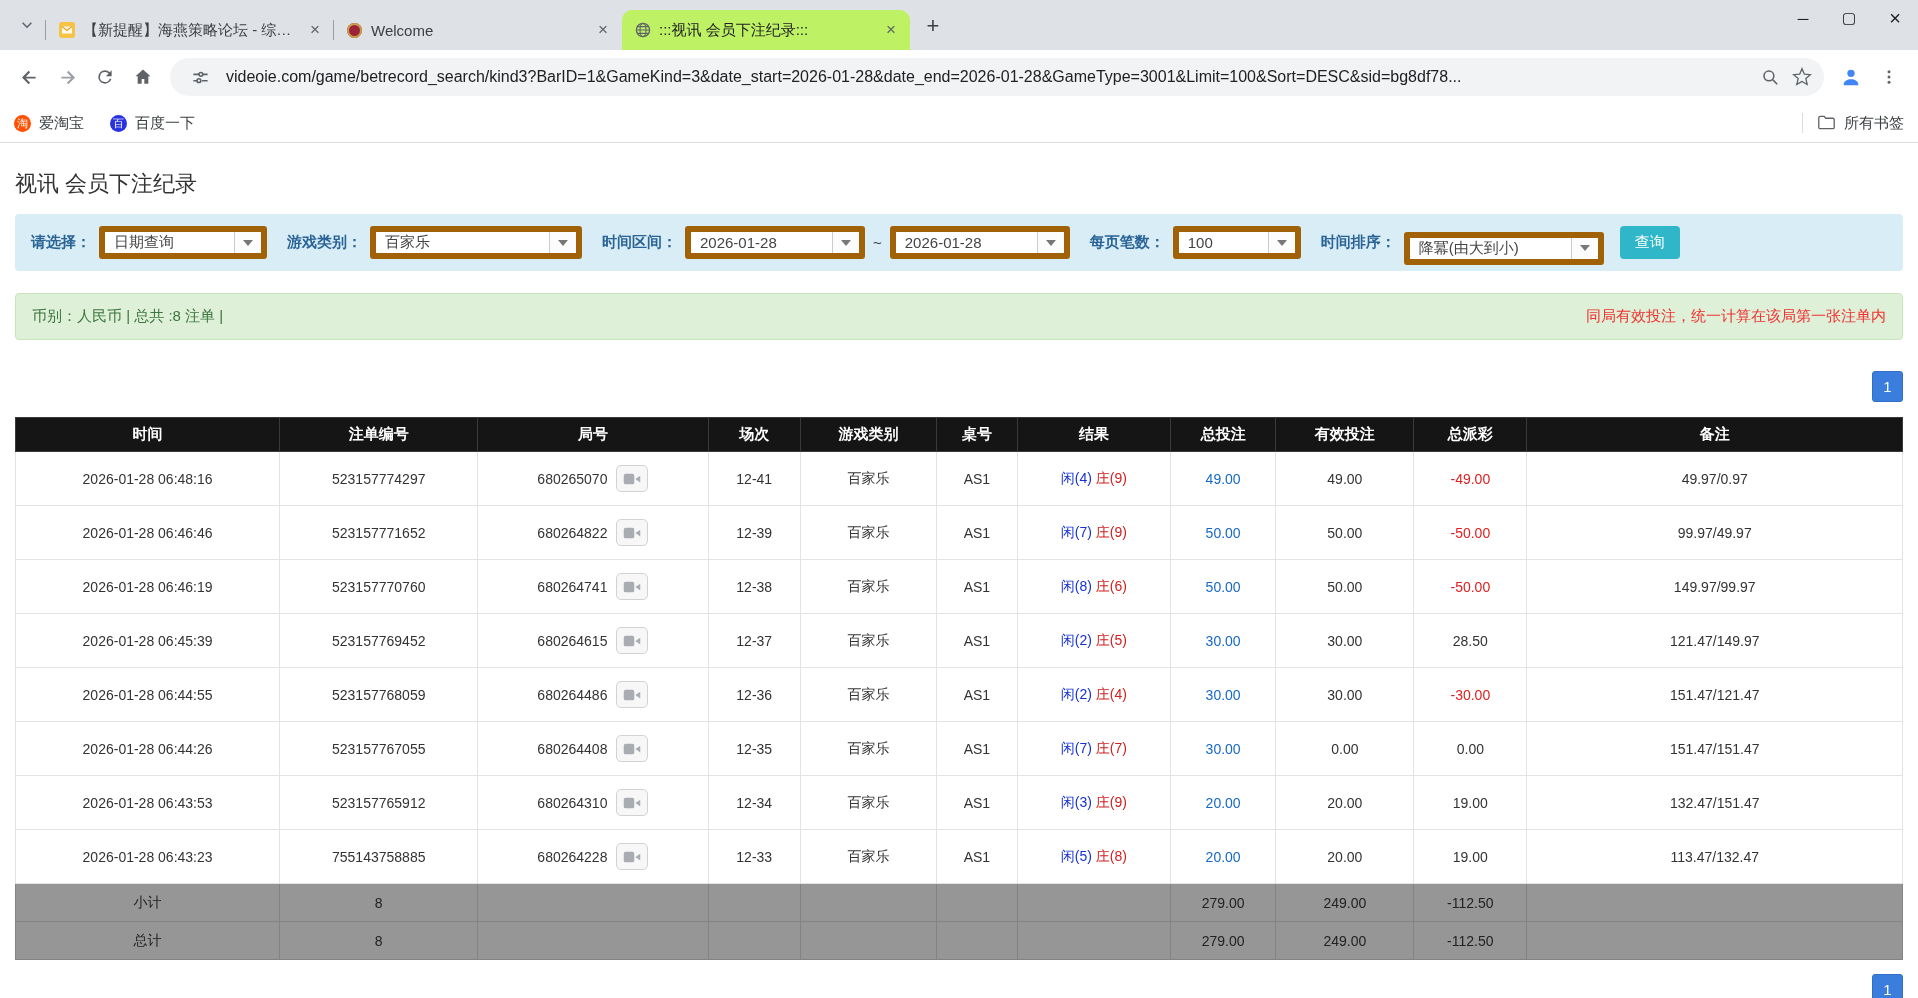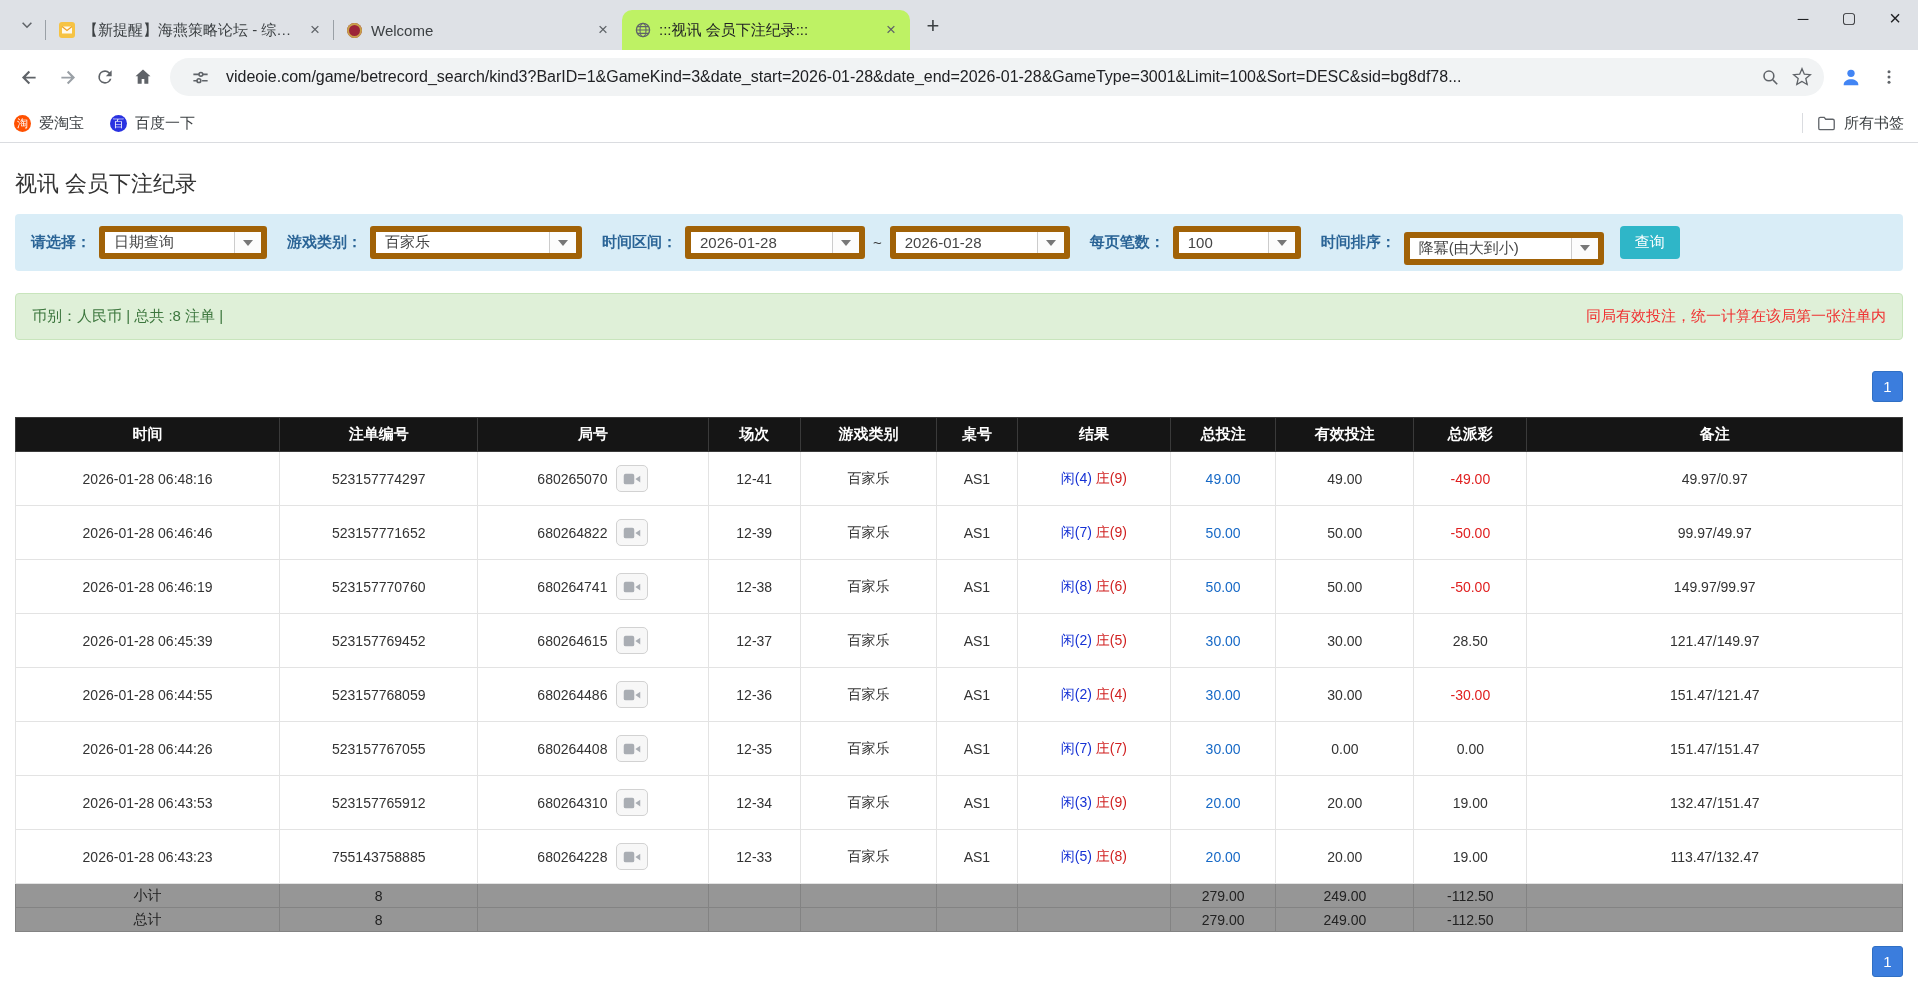--- a/index.html
+++ b/index.html
@@ -56,21 +56,21 @@
 
   .bookmarks-bar{height:39px;background:#fff;display:flex;align-items:center;
     padding:0 14px;border-bottom:1px solid #dadce0;font-size:15px;color:#3c4043;}
   .bookmark{display:flex;align-items:center;gap:8px;margin-right:26px;}
   .bm-ico{width:17px;height:17px;border-radius:4px;display:flex;align-items:center;
     justify-content:center;color:#fff;font-size:11px;flex:none;}
   .bm-taobao{background:#ff5000;border-radius:50%;}
   .bm-baidu{background:#2932e1;border-radius:50%;}
   .bm-spacer{flex:1;}
   .bm-divider{width:1px;height:20px;background:#dadce0;margin:0 14px;}
-  .all-bookmarks{display:flex;align-items:center;gap:8px;}
+  .all-bookmarks{display:flex;gap:8px;}
 
   
   .page{padding:0 15px;}
   .page-title{font-size:22px;font-weight:400;color:#333;margin:26px 0 15px;}
 
   .filter-bar{background:var(--filter-bg);border-radius:4px;padding:0 14px;height:57px;
     display:flex;align-items:center;}
   .f-label{color:var(--label-blue);font-weight:bold;font-size:15px;margin:0 8px 0 20px;
     white-space:nowrap;}
   .f-label:first-child{margin-left:2px;}
@@ -96,21 +96,21 @@
   .pager-row.top{margin:31px 0 15px;}
   .pager-row.bottom{margin-top:14px;}
   .pager-btn{width:31px;height:31px;background:var(--pagination-blue);color:#fff;
     border:1px solid #2f6fc4;border-radius:3px;font-size:15px;font-family:inherit;}
 
   table.bet-table{width:100%;border-collapse:collapse;table-layout:fixed;}
   .bet-table th{background:var(--header-black);color:#fff;font-size:15px;font-weight:bold;
     height:34px;border:1px solid #3a3a3a;text-align:center;}
   .bet-table td{height:54px;text-align:center;border:1px solid #e3e3e3;color:#333;
     font-size:14px;background:#fff;}
-  .bet-table tr.summary td{height:24px;background:var(--summary-gray);
+  .bet-table tr.summary td{height:38px;background:var(--summary-gray);
     border:1px solid #838383;color:#222;}
   .player{color:var(--player-blue);}
   .banker{color:var(--banker-red);}
   .bet-link{color:var(--bet-link-blue);cursor:pointer;}
   .neg{color:var(--negative-red);}
   .round-wrap{display:inline-flex;align-items:center;gap:9px;}
   .replay-btn{width:32px;height:27px;border:1px solid #d2d2d2;border-radius:5px;
     background:#f7f7f7;display:inline-flex;align-items:center;justify-content:center;}
 
   svg{display:block;}

